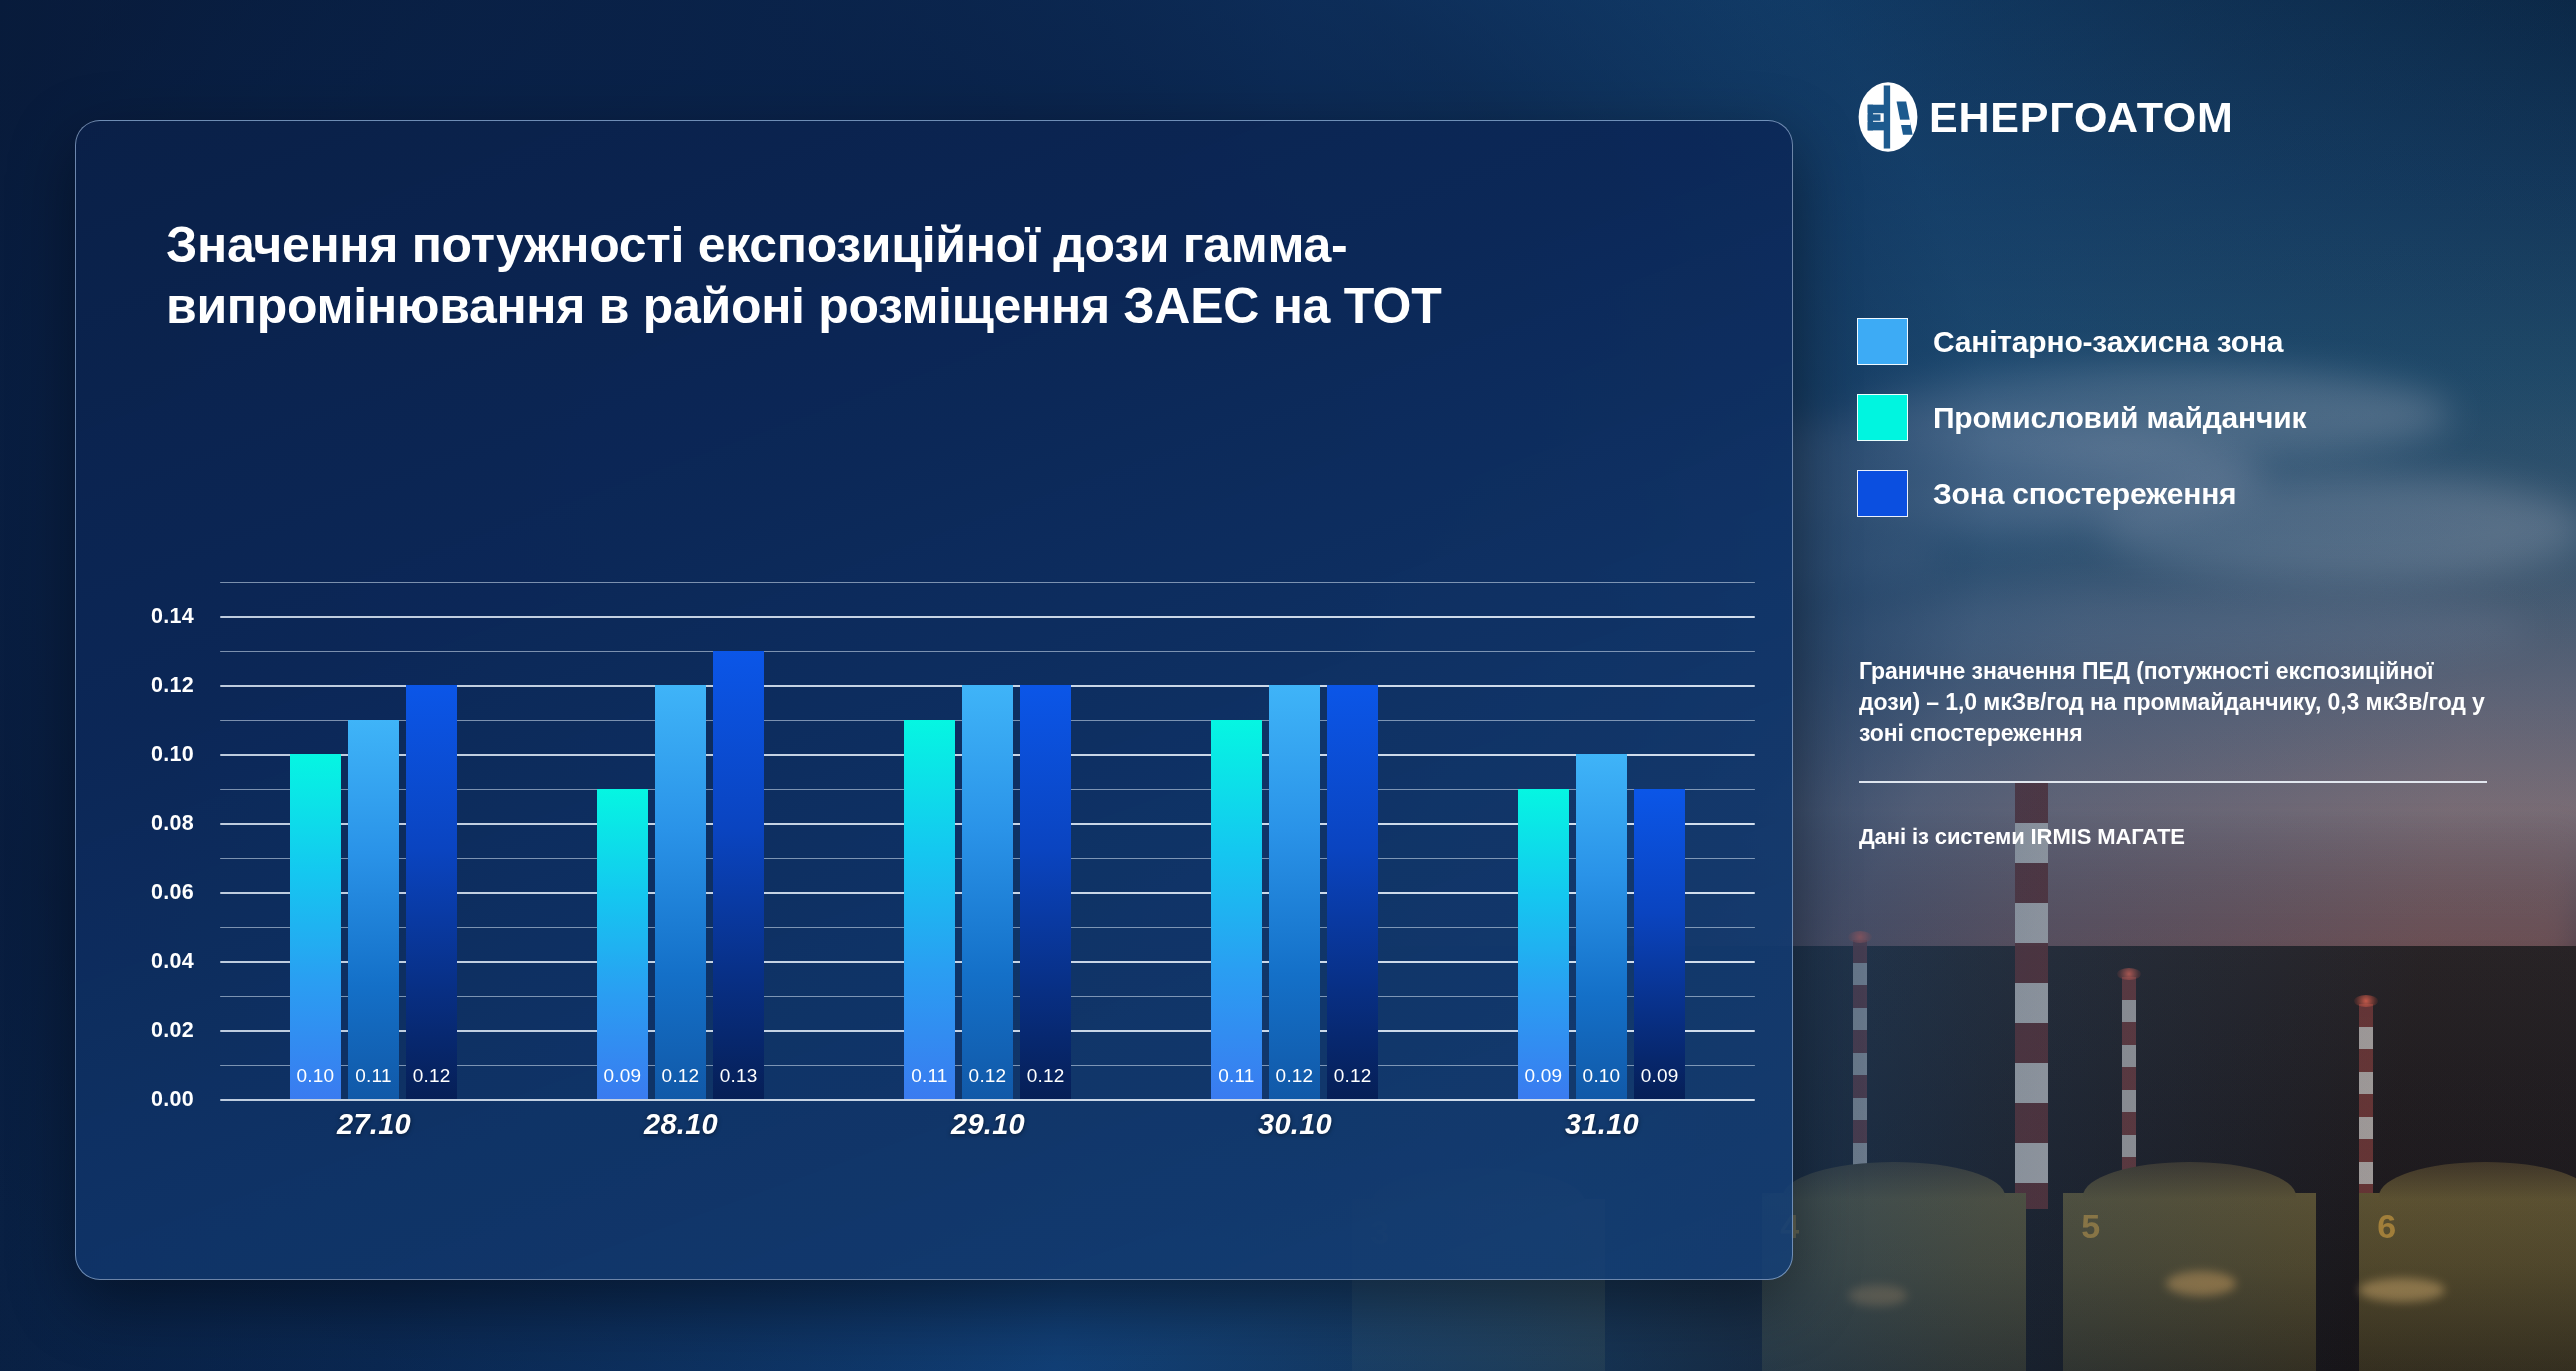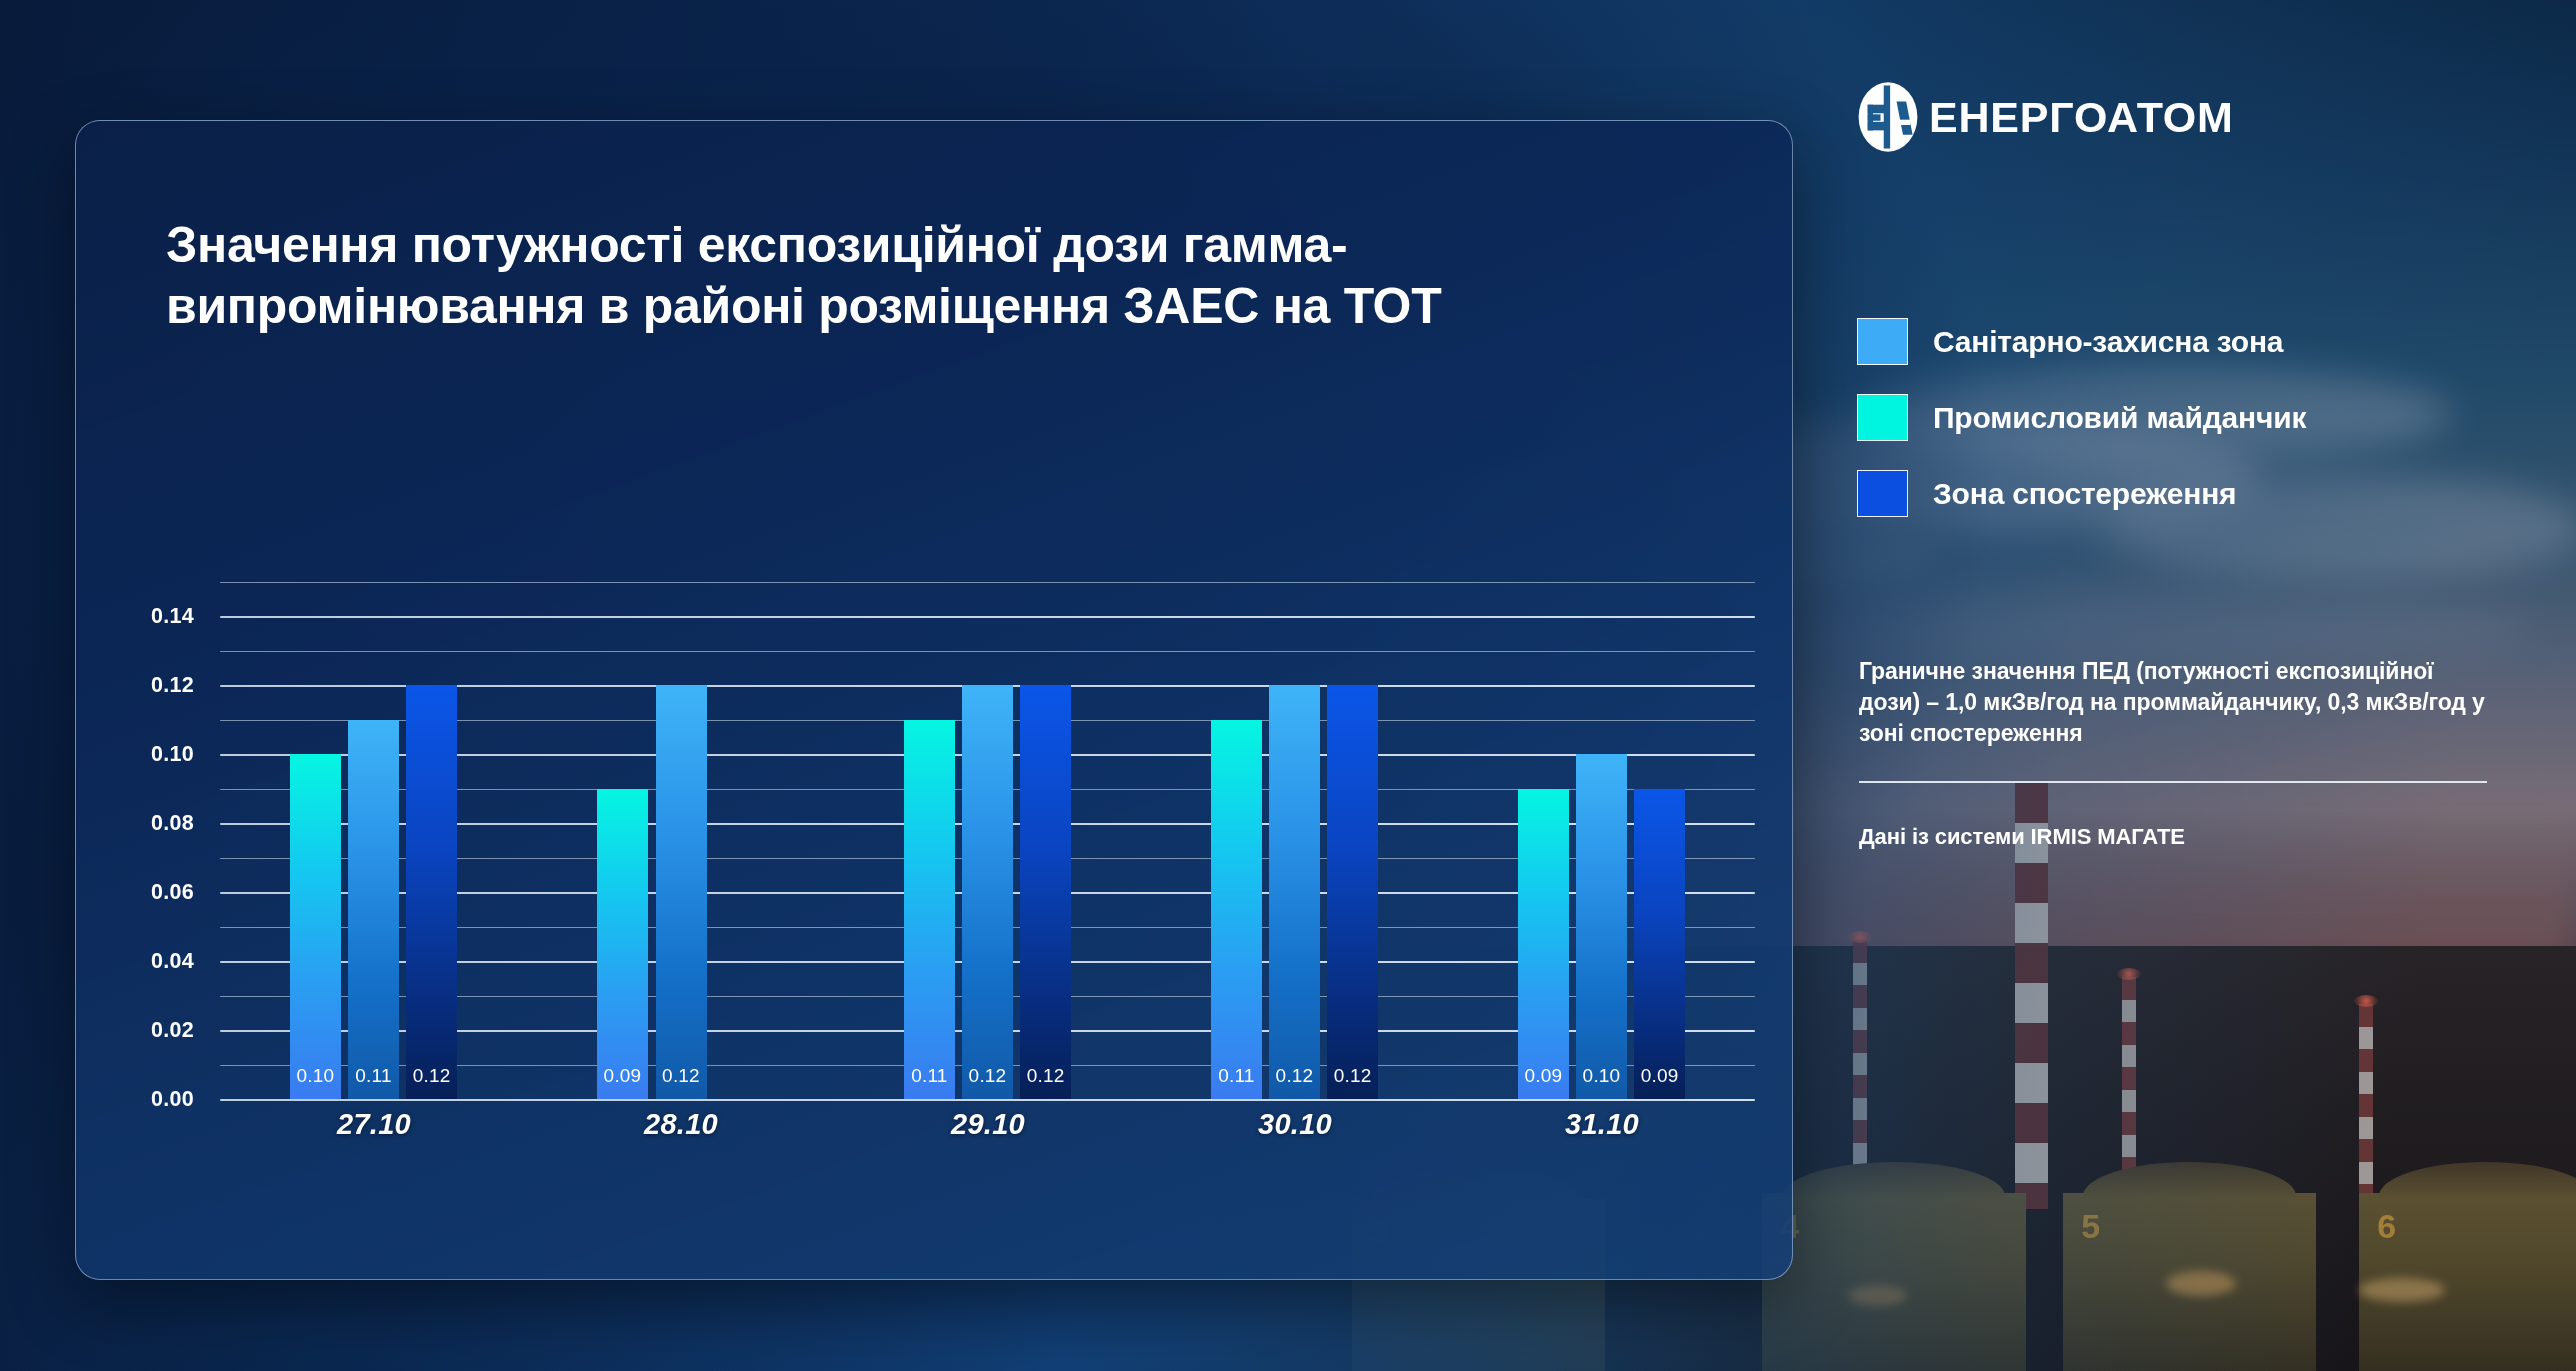--- a/index.html
+++ b/index.html
@@ -298,20 +298,23 @@
           <span class="vlabel">0.12</span>
         </div>
       </div>
       <div class="group" style="left: 377px; width: 167px;">
         <div class="bar b-prom" style="height: 310px;">
           <span class="vlabel">0.09</span>
         </div>
         <div class="bar b-sani" style="height: 414px;">
           <span class="vlabel">0.12</span>
         </div>
+        <div class="bar b-zona" style="height: 448px;">
+          <span class="vlabel">0.13</span>
+        </div>
       </div>
       <div class="group" style="left: 684px; width: 167px;">
         <div class="bar b-prom" style="height: 379px;">
           <span class="vlabel">0.11</span>
         </div>
         <div class="bar b-sani" style="height: 414px;">
           <span class="vlabel">0.12</span>
         </div>
         <div class="bar b-zona" style="height: 414px;">
           <span class="vlabel">0.12</span>

